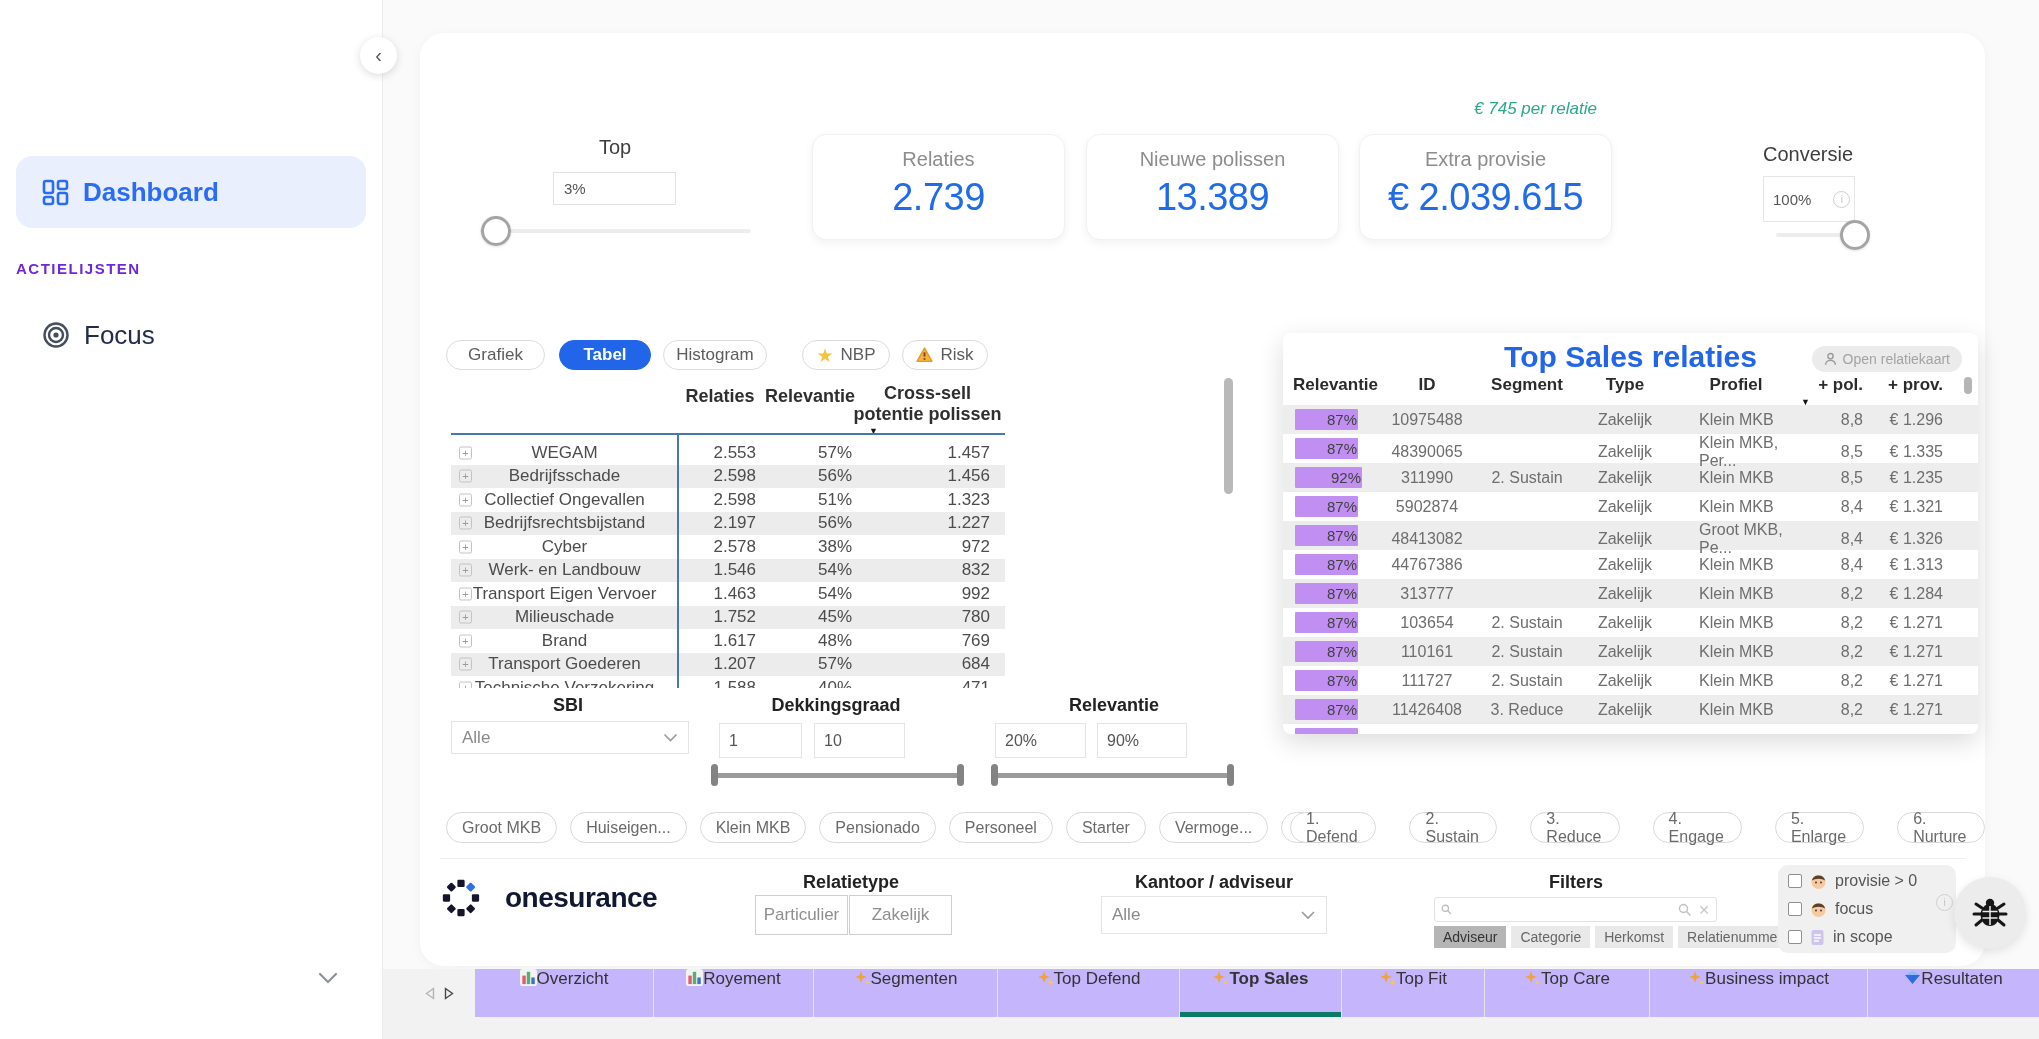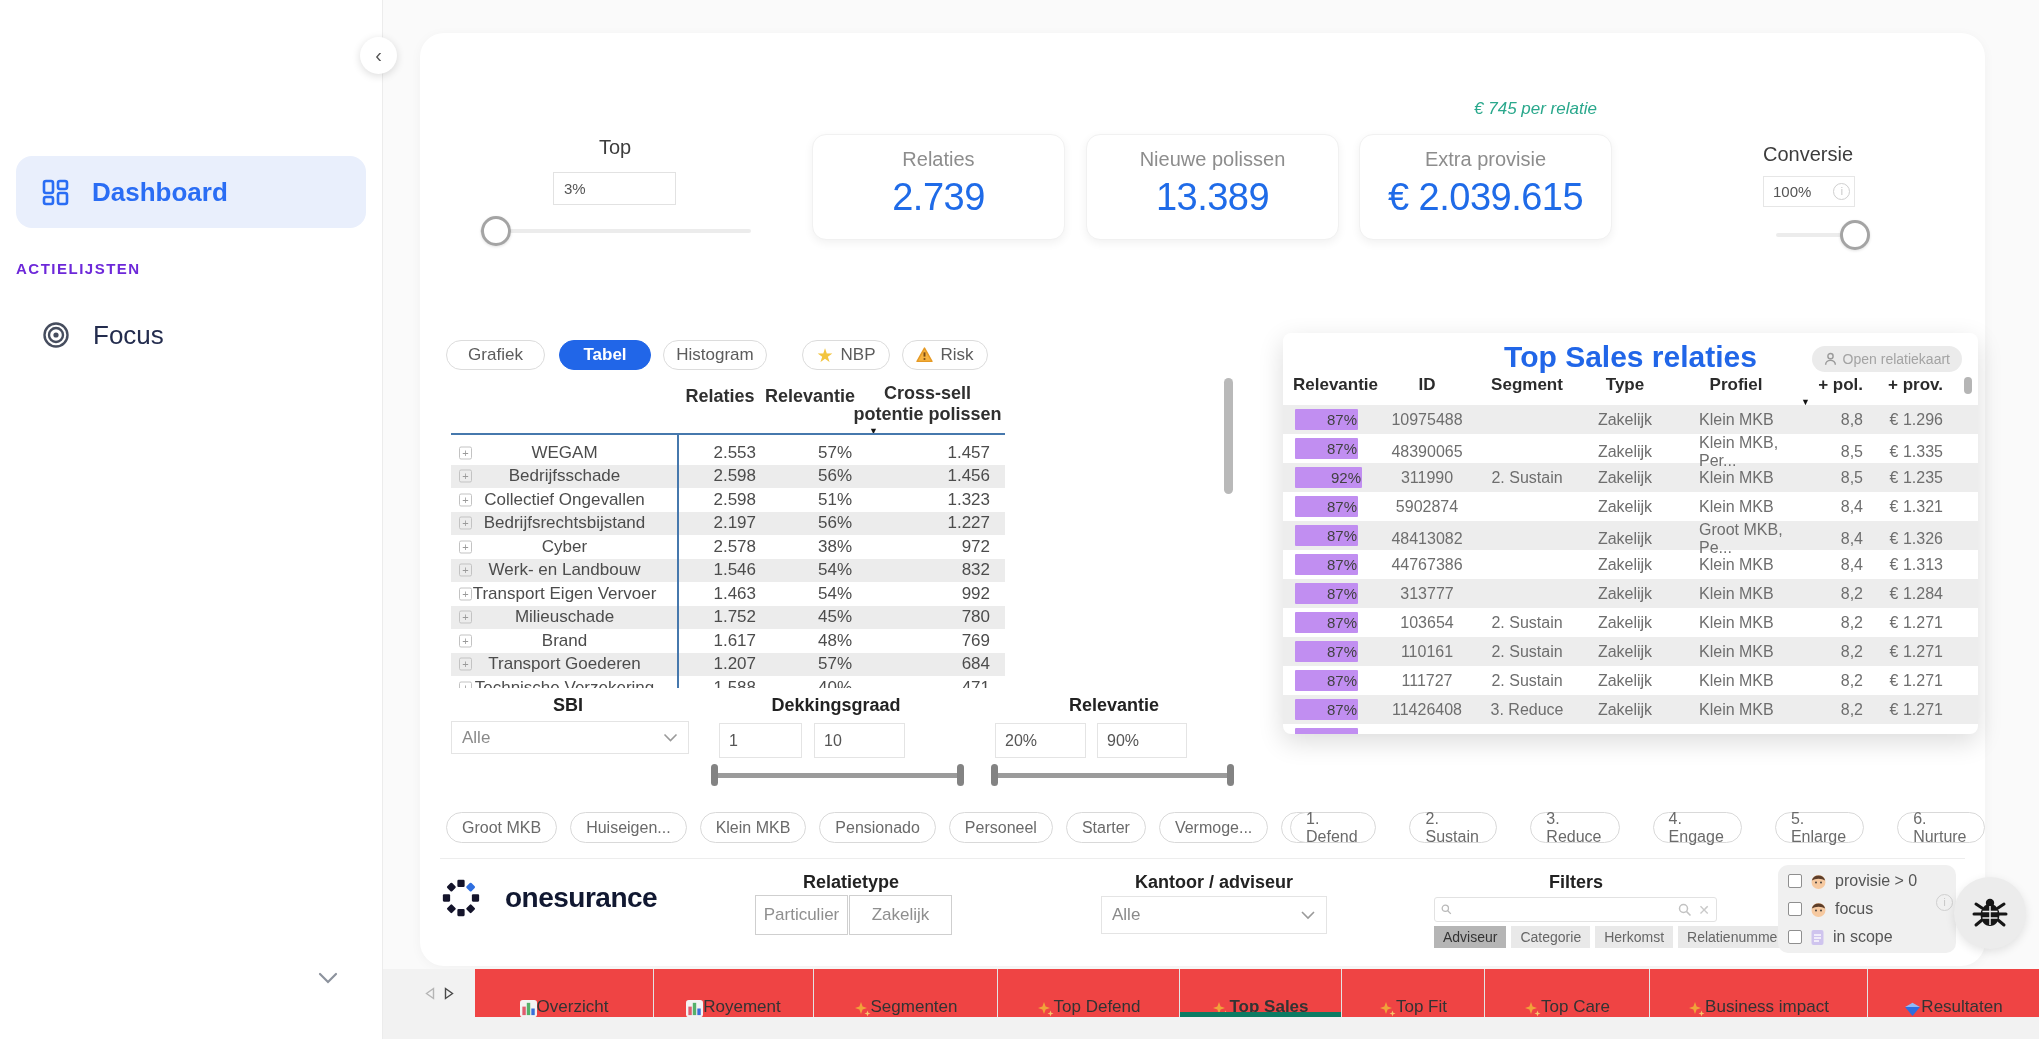--- a/index.html
+++ b/index.html
@@ -7,21 +7,21 @@
   body { position:relative; background:#fafafa; font-family:"Liberation Sans",sans-serif; overflow:hidden; color:#333; }
   svg { display:block; }
 
   
   .sidebar { position:absolute; left:0; top:0; width:383px; height:1039px; background:#fff; border-right:1px solid #ececec; }
   .sb-head { position:absolute; left:0; top:0; width:100%; height:126px; border-bottom:1px solid #f0f0f0; }
   .org-row { position:absolute; left:42px; top:40px; display:flex; align-items:center; gap:16px; }
   .org-name { font-size:30px; font-weight:bold; color:#1b2350; }
   .org-chevron { position:absolute; left:318px; top:54px; }
   .collapse-btn { position:absolute; left:360px; top:37px; width:37px; height:37px; border-radius:50%; background:#fff; box-shadow:0 2px 8px rgba(0,0,0,.14); z-index:6; display:flex; align-items:center; justify-content:center; font-size:20px; color:#555; }
-  .nav-item { position:absolute; left:16px; width:350px; height:72px; border-radius:16px; display:flex; align-items:center; padding-left:26px; gap:23px; }
+  .nav-item { position:absolute; left:16px; width:350px; height:72px; border-radius:16px; display:flex; align-items:center; padding-left:26px; gap:14px; }
   .nav-item.active { background:#e9effc; top:156px; }
   .nav-item.active .nav-label { color:#2a6df4; font-weight:bold; font-size:26px; }
   .section-label { position:absolute; left:16px; top:260px; font-size:15px; font-weight:bold; letter-spacing:1.5px; color:#6d28d9; }
   .nav-item.focus { top:310px; height:50px; }
   .nav-item.focus .nav-label { color:#232c4e; font-size:26px; }
   .sb-bottom-chevron { position:absolute; left:318px; top:972px; }
 
   
   .main-card { position:absolute; left:420px; top:33px; width:1565px; height:933px; background:#fff; border-radius:24px; box-shadow:0 2px 12px rgba(0,0,0,.04); }
 
@@ -33,21 +33,21 @@
   .t2 { left:1356px; top:200px; width:92px; }
   .slider-handle { position:absolute; width:30px; height:30px; border-radius:50%; background:#fff; border:3px solid #a4a4a4; box-shadow:0 1px 3px rgba(0,0,0,.12); }
   .h1 { left:61px; top:183px; }
   .h2 { left:1420px; top:187px; }
   .kpi-card { position:absolute; top:101px; width:253px; height:106px; background:#fff; border:1px solid #f1f1f1; border-radius:14px; box-shadow:0 3px 10px rgba(0,0,0,.06); text-align:center; }
   .kc1 { left:392px; } .kc2 { left:666px; } .kc3 { left:939px; }
   .kpi-title { margin-top:13px; font-size:20px; color:#8d8d8d; }
   .kpi-value { margin-top:5px; font-size:38px; font-weight:normal; color:#1f6be8; letter-spacing:-0.5px; }
   .kpi-note { position:absolute; left:989px; top:66px; width:253px; text-align:center; font-style:italic; font-size:17px; color:#2aa88c; }
   .conv-label { position:absolute; left:1318px; top:110px; width:140px; text-align:center; font-size:20px; color:#3d3d3d; }
-  .conv-input { position:absolute; left:1343px; top:143px; width:92px; height:31px; border:1px solid #e6e6e6; display:flex; align-items:center; padding-left:9px; font-size:15px; color:#555; }
+  .conv-input { position:absolute; left:1343px; top:143px; width:92px; height:46px; border:1px solid #e6e6e6; display:flex; align-items:center; padding-left:9px; font-size:15px; color:#555; }
   .conv-input .inf { margin-left:22px; }
   .info-circle { width:17px; height:17px; border:1.4px solid #cfcfcf; border-radius:50%; color:#c4c4c4; font-size:10px; display:flex; align-items:center; justify-content:center; }
 
   
   .pill { position:absolute; top:307px; height:30px; border:1.5px solid #dcdcdc; border-radius:16px; background:#fff; color:#5c5c5c; font-size:17px; display:flex; align-items:center; justify-content:center; gap:7px; }
   .pg { left:26px; width:99px; } .pt { left:139px; width:92px; background:#2166e8; border-color:#2166e8; color:#fff; font-weight:bold; } .ph { left:243px; width:104px; }
   .pn { left:382px; width:88px; } .pr { left:482px; width:86px; }
   .star-ic { color:#f3c53e; font-size:19px; line-height:19px; }
 
   
@@ -121,21 +121,21 @@
   .rv { position:absolute; left:2px; top:4px; height:21px; background:#c18ef1; border-radius:1px; text-align:right; }
   .rv .pct { line-height:21px; font-size:15px; color:#414141; padding-right:1px; }
   .tsr .cc { text-align:center; }
   .tsr .c5 { padding-left:26px; }
   .tsr .rr { text-align:right; }
 
   
   .tabbar { position:absolute; left:383px; top:969px; width:1656px; height:70px; background:#f2f2f2; }
   .tab-strip { position:absolute; left:0; top:0; width:100%; height:48px; display:flex; }
   .tab-arrows { width:92px; display:flex; align-items:center; gap:9px; padding-left:42px; }
-  .tab { position:relative; height:48px; background:#ef4444; border-right:1px solid #e4e4e4; display:flex; align-items:flex-end; justify-content:center; font-size:17px; color:#333; }
+  .tab { position:relative; height:48px; background:#c4b5fd; border-right:1px solid #e4e4e4; display:flex; align-items:flex-start; justify-content:center; font-size:17px; color:#333; }
   .tab.active { font-weight:bold; }
   .tab.active::after { content:''; position:absolute; left:0; right:0; bottom:0; height:5px; background:#0c7b63; }
   .diamond-ic, .sparkle-ic, .chart-ic { flex:0 0 auto; }
 </style>
 </head>
 <body>
 
 <div class="sidebar">
   <div class="nav-item active">
     <span>

